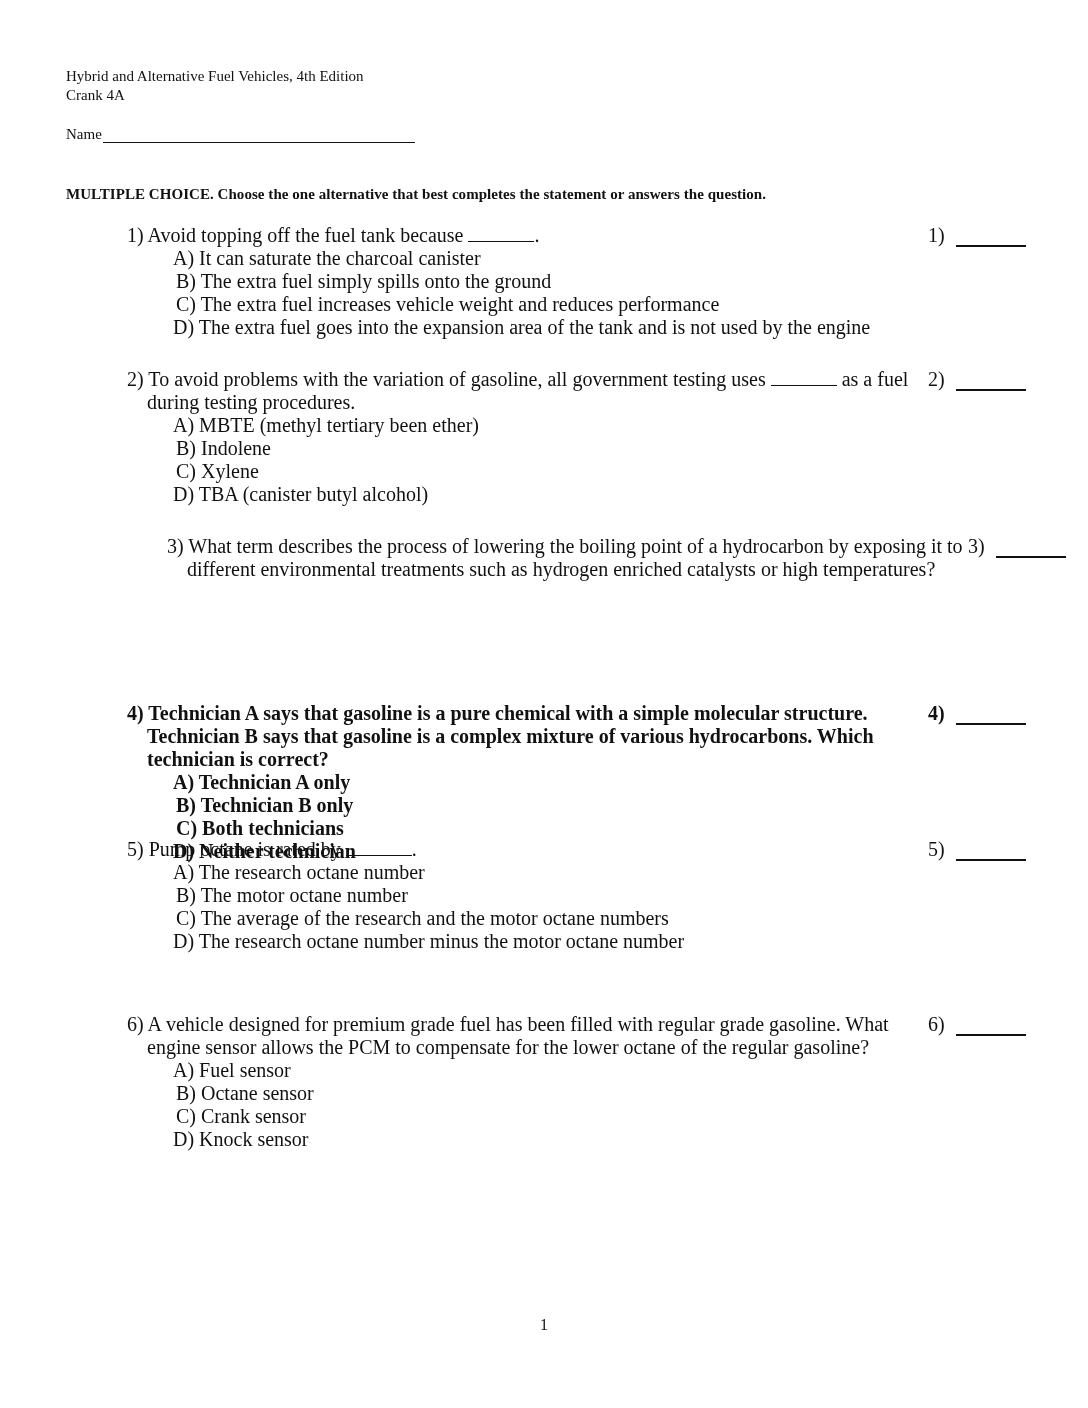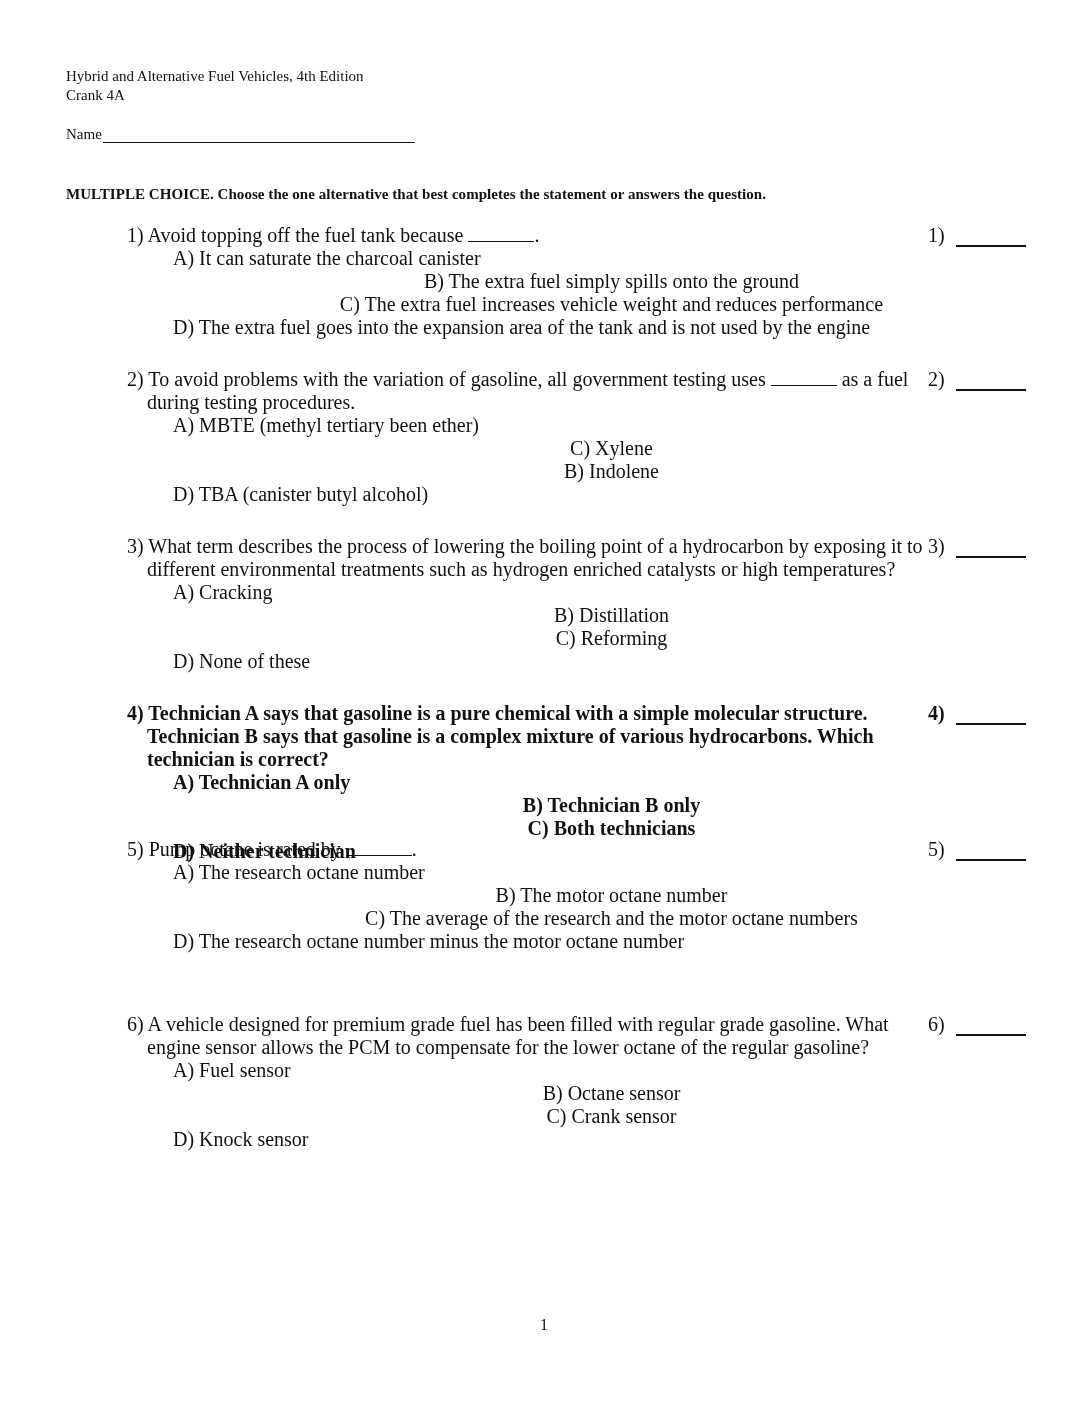--- a/index.html
+++ b/index.html
@@ -7,21 +7,21 @@
   .page { position: absolute; left: 0; top: 0; width: 1088px; height: 1408px; }
   .header { position: absolute; left: 66px; top: 67px; font-family: "Liberation Serif", serif; font-size: 15px; line-height: 19px; }
   .name-row { position: absolute; left: 66px; top: 125px; font-family: "Liberation Serif", serif; font-size: 15px; display: flex; align-items: center; }
   .name-line { display: inline-block; width: 312px; border-bottom: 1px solid #111; height: 17px; margin-left: 1px; }
   .instructions { position: absolute; left: 66px; top: 186px; font-family: "Liberation Serif", serif; font-size: 15px; font-weight: bold; letter-spacing: 0.05px; }
   .question { position: absolute; left: 127px; width: 920px; font-family: "Liberation Serif", serif; font-size: 20px; line-height: 23px; }
   .q-stem { width: 785px; padding-left: 20px; text-indent: -20px; }
   .blank { display: inline-block; width: 66px; border-bottom: 1px solid #111; height: 14px; vertical-align: baseline; }
   .opts { margin-left: 46px; }
   .opt { height: 23px; white-space: nowrap; }
-  .opt-b, .opt-c { padding-left: 3px; text-align: center; }
+  .opt-b, .opt-c { padding-left: 3px; }
   .answer-slot { position: absolute; left: 801px; top: 0; display: flex; align-items: flex-end; }
   .answer-num { width: 28px; display: inline-block; }
   .answer-line { display: inline-block; width: 70px; border-bottom: 2px solid #111; height: 14px; }
   .footer { position: absolute; left: 0; width: 1088px; top: 1316px; text-align: center; font-family: "Liberation Serif", serif; font-size: 16px; }
 </style>
 </head>
 <body>
 
 <div class="page">
 
@@ -54,40 +54,34 @@
     </div>
   </div>
 
   <div class="question" style="top:368px;">
     <div class="q-stem">
       <span>2)</span>
       <span>To avoid problems with the variation of gasoline, all government testing uses </span><span class="blank"></span><span> as a fuel during testing procedures.</span>
     </div>
     <div class="opts">
       <div class="opt">A) MBTE (methyl tertiary been ether)</div>
+      <div class="opt opt-b">B) Indolene</div>
       <div class="opt opt-c">C) Xylene</div>
-      <div class="opt opt-b">B) Indolene</div>
       <div class="opt">D) TBA (canister butyl alcohol)</div>
     </div>
     <div class="answer-slot">
       <span class="answer-num">2)</span>
       <span class="answer-line"></span>
     </div>
   </div>
 
-  <div class="question" style="top:535px;">
+  <div class="question" style="top:535px;margin-left:40px;">
     <div class="q-stem">
       <span>3)</span>
       <span>What term describes the process of lowering the boiling point of a hydrocarbon by exposing it to different environmental treatments such as hydrogen enriched catalysts or high temperatures?</span>
-    </div>
-    <div class="opts">
-      <div class="opt">A) Cracking</div>
-      <div class="opt opt-b">B) Distillation</div>
-      <div class="opt opt-c">C) Reforming</div>
-      <div class="opt">D) None of these</div>
     </div>
     <div class="answer-slot">
       <span class="answer-num">3)</span>
       <span class="answer-line"></span>
     </div>
   </div>
 
   <div class="question" style="top:702px;font-weight:bold;">
     <div class="q-stem">
       <span>4)</span>

